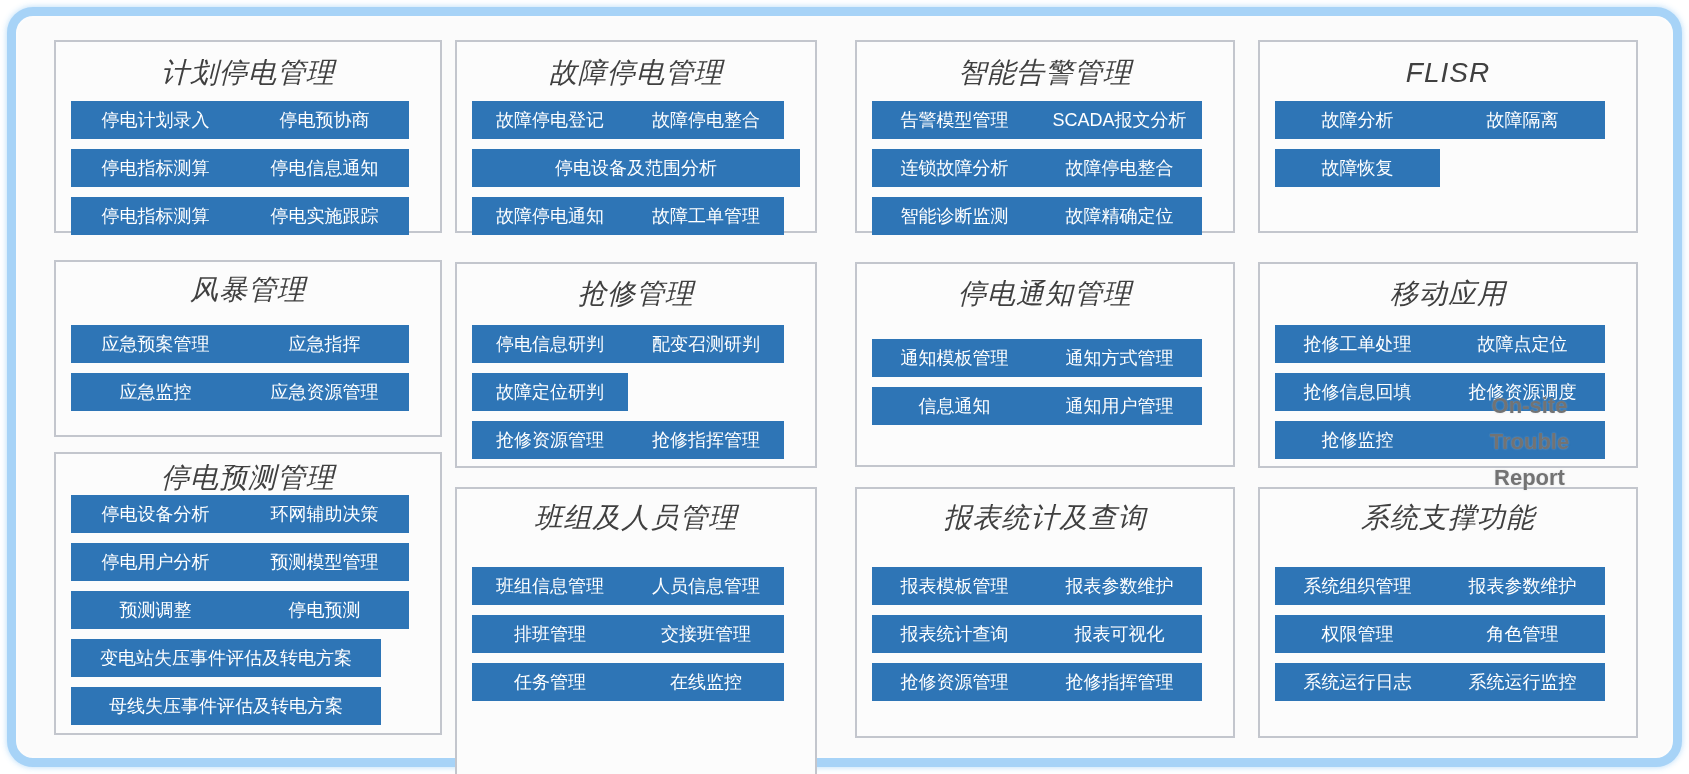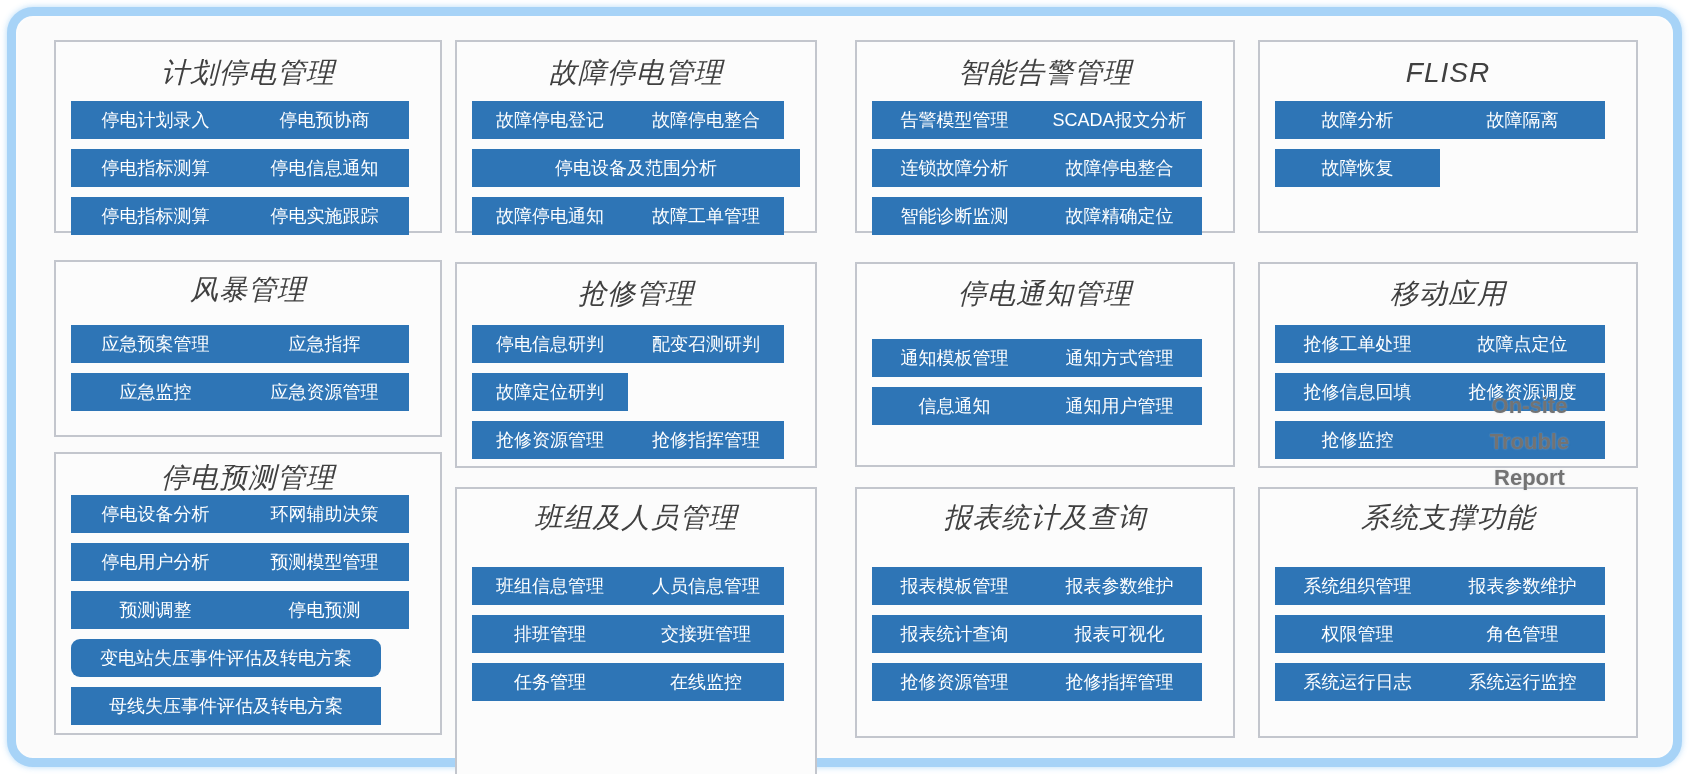--- a/index.html
+++ b/index.html
@@ -191,21 +191,21 @@
         </div>
         <div class="row">
           <div class="btn">停电用户分析</div>
           <div class="btn">预测模型管理</div>
         </div>
         <div class="row">
           <div class="btn">预测调整</div>
           <div class="btn">停电预测</div>
         </div>
         <div class="row">
-          <div class="btn fixedw" style="width: 310px; border-radius: 9px;">变电站失压事件评估及转电方案</div>
+          <div class="btn fixedw" style="width: 310px;">变电站失压事件评估及转电方案</div>
         </div>
         <div class="row">
           <div class="btn fixedw" style="width: 310px;">母线失压事件评估及转电方案</div>
         </div>
       </div>
     </div>
     <div class="panel" style="left: 455px; top: 487px; width: 362px; height: 299px;">
       <div class="panel-title" style="top: 13px;">班组及人员管理</div>
       <div class="rows" style="top: 78px;">
         <div class="row">

